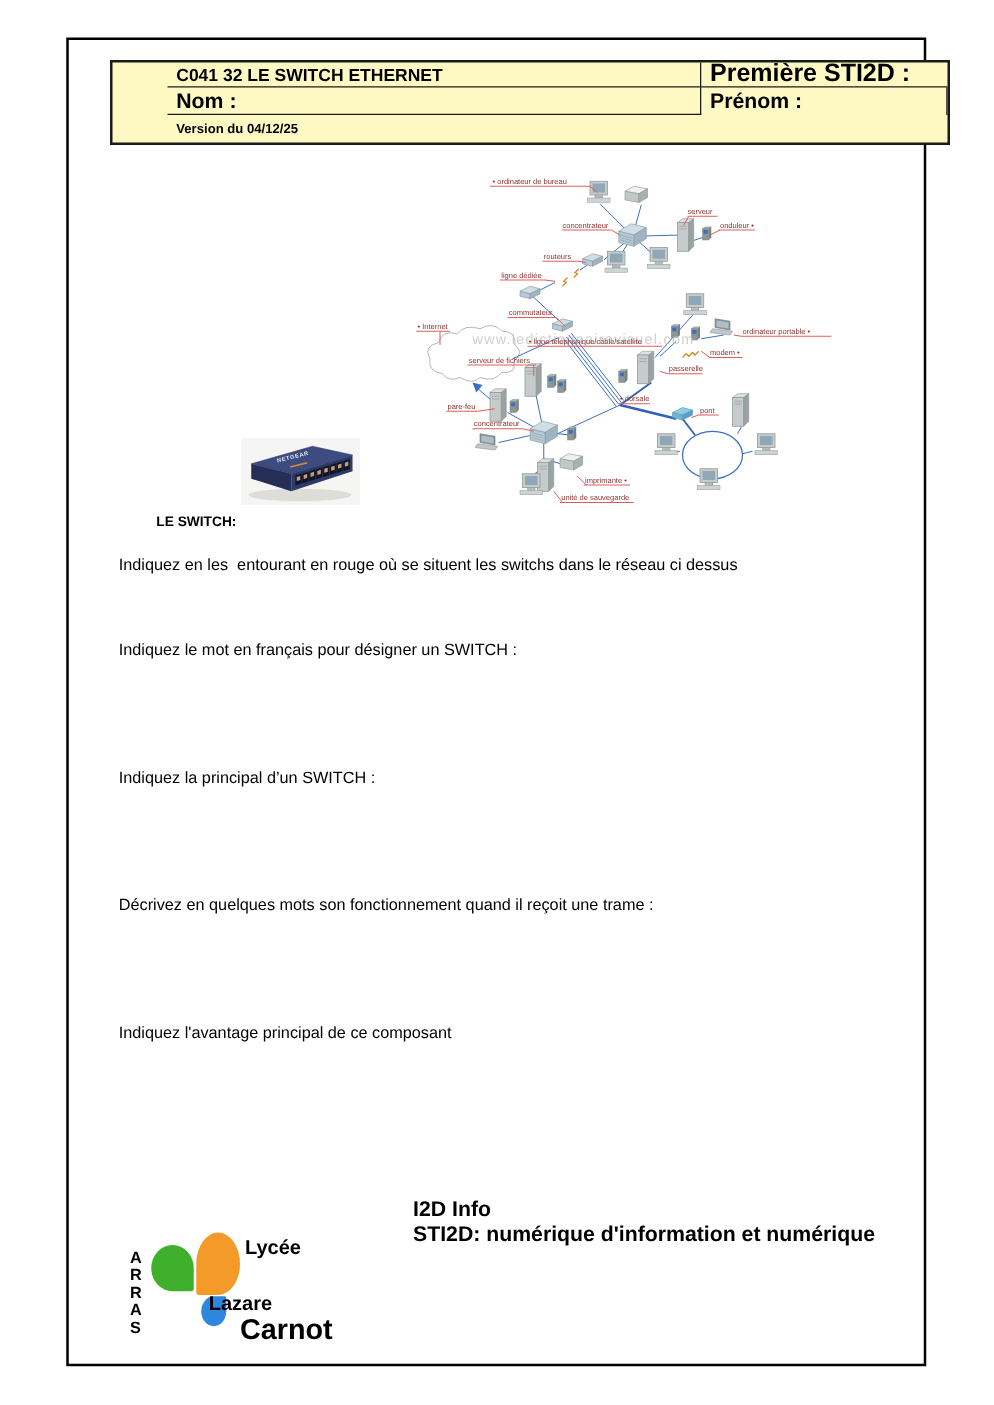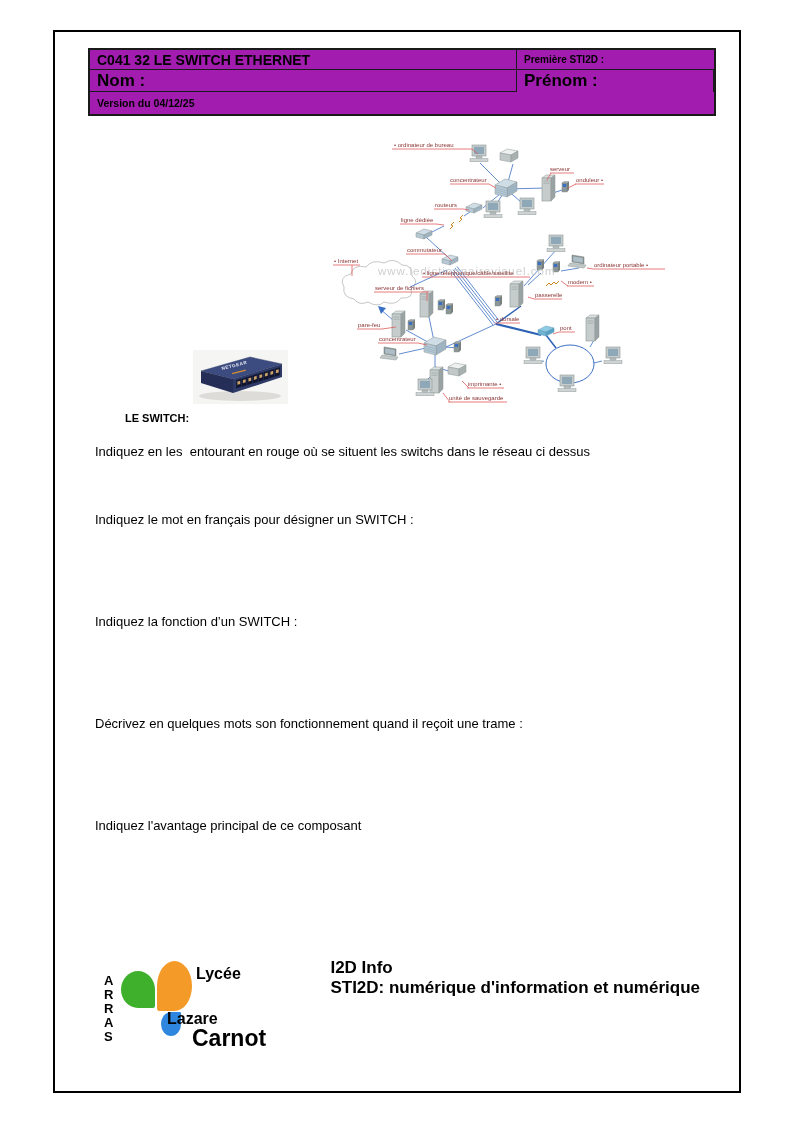--- a/index.html
+++ b/index.html
@@ -3,37 +3,37 @@
 <meta charset="utf-8">
 <style>
   html,body{margin:0;padding:0;background:#ffffff;}
   .page{position:relative;width:795px;height:1124px;background:#fff;overflow:hidden;
         font-family:"Liberation Sans",sans-serif;color:#000;}
   .page-border{position:absolute;left:53px;top:30px;width:684px;height:1059px;
         border:2px solid #000;}
   
   .hdr{position:absolute;left:88px;top:48px;width:624px;display:grid;
        grid-template-columns:427px 197px;grid-template-rows:20px 22px 22px;
-       border:2px solid #1a1a1a;background:#a21caf;}
+       border:2px solid #1a1a1a;background:#fef9c3;padding-left:44px;}
   .hdr .cell{border-bottom:1.5px solid #1a1a1a;border-right:1.5px solid #1a1a1a;
        display:flex;align-items:center;padding-left:7px;font-weight:bold;overflow:hidden;}
   .hdr .cell.last-col{border-right:none;}
   .hdr .cell.last-row{border-bottom:none;}
   .t-code{font-size:14px;}
   .t-big{font-size:17px;}
-  .t-right-big{font-size:10px;}
+  .t-right-big{font-size:20px;}
   .t-right-sm{font-size:10.5px;}
   .title{position:absolute;left:0;top:114px;width:795px;text-align:center;
        font-size:20px;font-weight:bold;}
   .diagram{position:absolute;left:332px;top:137px;width:335px;height:280px;}
   .switchphoto{position:absolute;left:193px;top:350px;width:95px;height:54px;}
   .switch-caption{position:absolute;left:125px;top:412px;font-size:11px;font-weight:bold;}
   .q{position:absolute;left:95px;font-size:13px;color:#000000;white-space:pre-wrap;}
   
-  .logo{position:absolute;left:104px;top:961px;width:175px;height:96px;}
+  .logo{position:absolute;left:104px;top:986px;width:175px;height:96px;}
   .arras{position:absolute;left:0;top:13px;width:12px;font-size:13px;font-weight:bold;
        line-height:14px;word-break:break-all;letter-spacing:0;}
   .leaf{position:absolute;}
   .leaf-green{left:17px;top:10px;width:34px;height:37px;background:#3fb02c;
        border-radius:50% 50% 6% 50%;}
   .leaf-orange{left:53px;top:0;width:35px;height:50px;background:#f49a28;
        border-radius:50% 50% 50% 6%;}
   .leaf-blue{left:57px;top:51px;width:20px;height:24px;background:#2e86de;
        border-radius:50% 6% 50% 50%;}
   .lycee{position:absolute;left:92px;top:4px;font-size:16px;font-weight:bold;}
@@ -297,21 +297,21 @@
           <rect width="4.6" height="7.5" fill="#11162e"></rect>
           <rect x="0.9" y="1.4" width="2.8" height="3.2" fill="#c9a06a" stroke="none"></rect>
         </g>
     </g>
   </svg>
 
   <div class="switch-caption">LE SWITCH:</div>
 
   <div class="q" style="top:444px">Indiquez en les  entourant en rouge où se situent les switchs dans le réseau ci dessus</div>
   <div class="q" style="top:512px">Indiquez le mot en français pour désigner un SWITCH :</div>
-  <div class="q" style="top:614px">Indiquez la fonction d’un SWITCH :</div>
+  <div class="q" style="top:614px">Indiquez la principal d’un SWITCH :</div>
   <div class="q" style="top:716px">Décrivez en quelques mots son fonctionnement quand il reçoit une trame :</div>
   <div class="q" style="top:818px">Indiquez l'avantage principal de ce composant</div>
 
   <div class="logo">
     <div class="arras">ARRAS</div>
     <div class="leaf leaf-green"></div>
     <div class="leaf leaf-orange"></div>
     <div class="leaf leaf-blue"></div>
     <div class="lycee">Lycée</div>
     <div class="lazare">Lazare</div>

